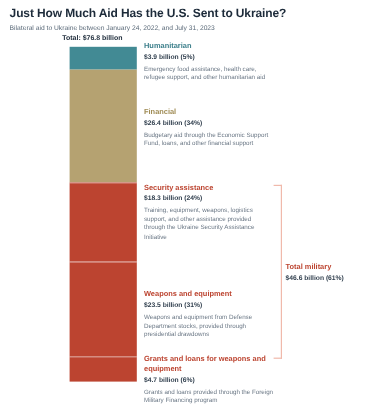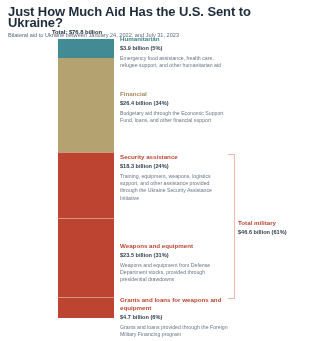--- a/index.html
+++ b/index.html
@@ -17,21 +17,21 @@
   }
 
   
   #header {
     position: absolute;
     left: 8px;
     top: 6px;
     width: 288px;
   }
   #chart-title {
-    font-size: 13px;
+    font-size: 10px;
     font-weight: bold;
     color: #1d2b3a;
     letter-spacing: -0.1px;
     line-height: 11px;
     margin: 0;
   }
   #chart-subtitle {
     font-size: 5.6px;
     color: #5c6b7a;
     line-height: 8px;

